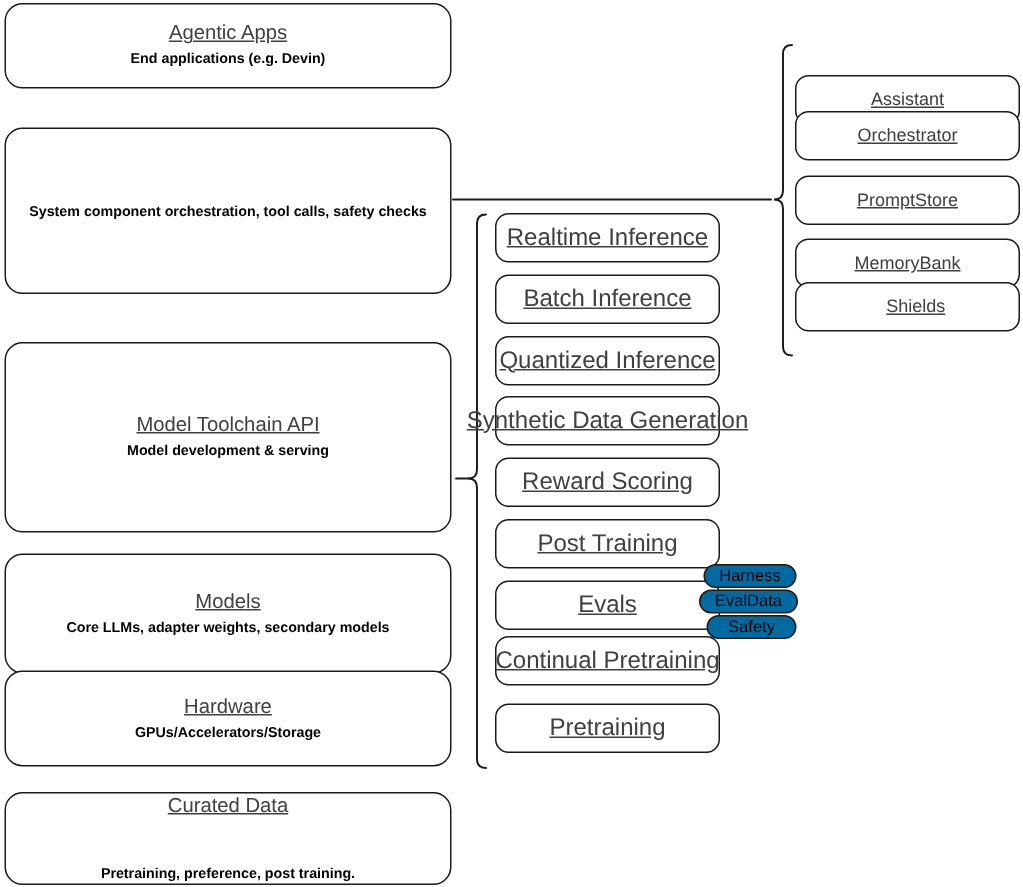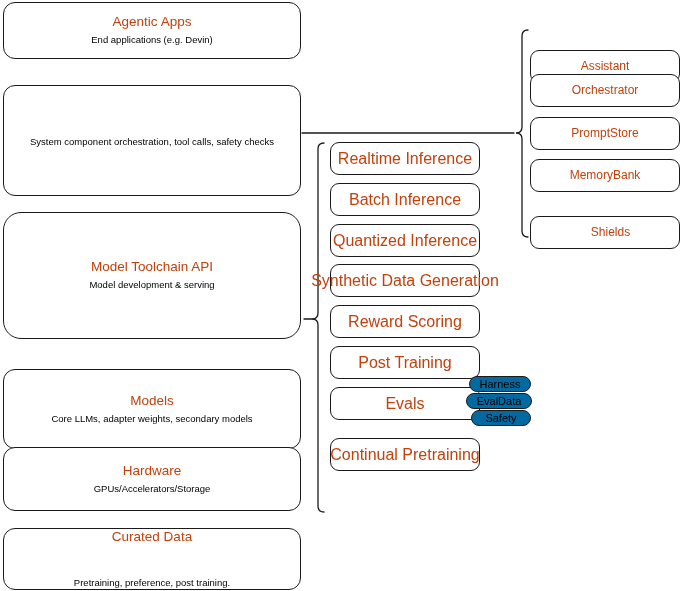--- a/index.html
+++ b/index.html
@@ -29,29 +29,31 @@
     background: #ffffff;
     display: flex;
     flex-direction: column;
     align-items: center;
     justify-content: center;
     text-align: center;
   }
   .box .title {
     font-size: 13.5px;
     line-height: 1.25;
-    color: #c2410c;
+    color: #404040;
     white-space: nowrap;
+    text-decoration: underline;
   }
   .box .subtitle {
     font-size: 9.5px;
     line-height: 1.3;
     color: #000;
     margin-top: 3px;
     white-space: nowrap;
+    font-weight: bold;
   }
 
   
   .layer { left: 3px; width: 298px; }
 
   
   .mid {
     left: 330px;
     width: 150px;
     height: 33px;
@@ -115,21 +117,21 @@
 
   <div class="box layer" style="top:2px; height:57px;">
     <div class="title">Agentic Apps</div>
     <div class="subtitle">End applications (e.g. Devin)</div>
   </div>
 
   <div class="box layer" style="top:85px; height:111px;">
     <div class="subtitle">System component orchestration, tool calls, safety checks</div>
   </div>
 
-  <div class="box layer" style="top:212px; height:127px;border-radius:18px;">
+  <div class="box layer" style="top:228px; height:127px;">
     <div class="title">Model Toolchain API</div>
     <div class="subtitle">Model development &amp; serving</div>
   </div>
 
   <div class="box layer" style="top:369px; height:80px;text-align:right;">
     <div class="title">Models</div>
     <div class="subtitle">Core LLMs, adapter weights, secondary models</div>
   </div>
 
   <div class="box layer" style="top:447px; height:64px;">
@@ -156,22 +158,25 @@
   </div>
   <div class="box mid" style="top:305px;">
     <div class="title">Reward Scoring</div>
   </div>
   <div class="box mid" style="top:346px;text-align:right;">
     <div class="title">Post Training</div>
   </div>
   <div class="box mid" style="top:387px;">
     <div class="title">Evals</div>
   </div>
-  <div class="box mid" style="top:438px;justify-content:center;">
+  <div class="box mid" style="top:424px;justify-content:center;">
     <div class="title">Continual Pretraining</div>
+  </div>
+  <div class="box mid" style="top:469px;">
+    <div class="title">Pretraining</div>
   </div>
 
   <div class="pill" style="left:469px; top:376px; width:62px;">
     <span>Harness</span>
   </div>
   <div class="pill" style="left:466px; top:393px; width:66px;">
     <span>EvalData</span>
   </div>
   <div class="pill" style="left:471px; top:410px; width:60px;">
     <span>Safety</span>
@@ -182,17 +187,17 @@
   </div>
   <div class="box right" style="top:74px;">
     <div class="title">Orchestrator</div>
   </div>
   <div class="box right" style="top:117px;">
     <div class="title">PromptStore</div>
   </div>
   <div class="box right" style="top:159px;">
     <div class="title">MemoryBank</div>
   </div>
-  <div class="box right" style="top:216px;padding-left:11px;">
+  <div class="box right" style="top:188px;padding-left:11px;">
     <div class="title">Shields</div>
   </div>
 
 </div>
 
 </body></html>

